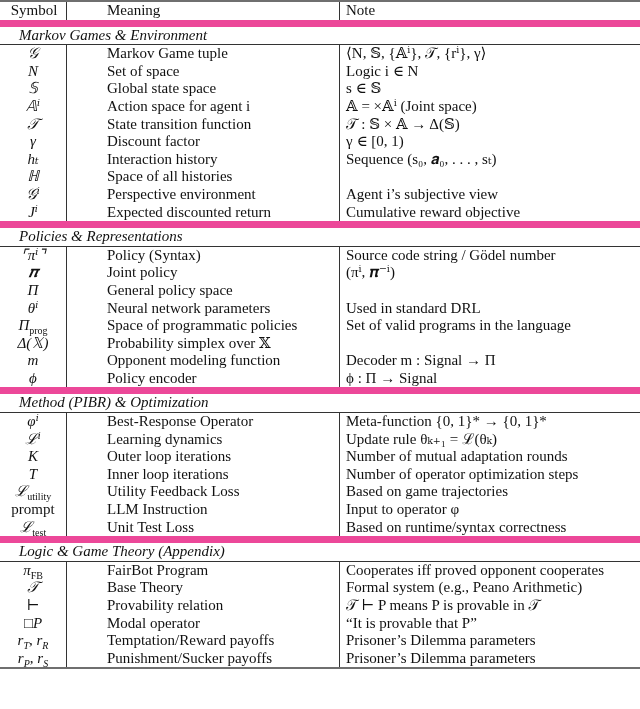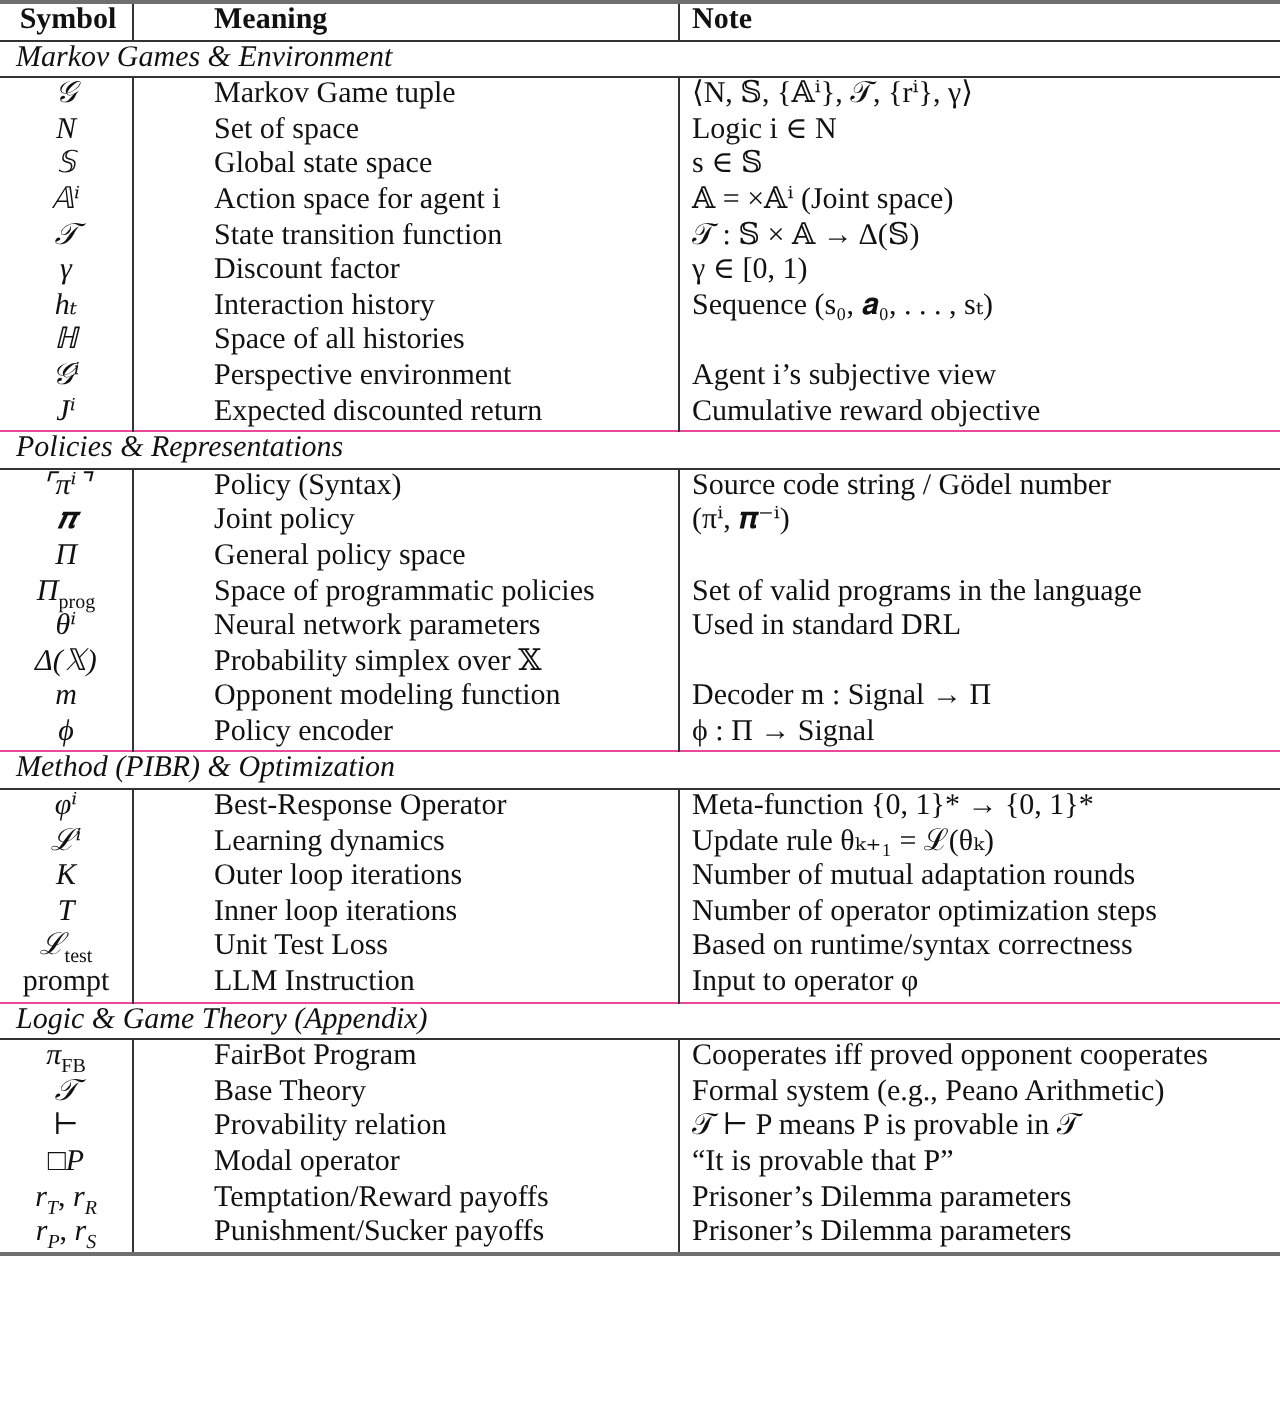--- a/index.html
+++ b/index.html
@@ -11,29 +11,29 @@
   table.notation {
     position: absolute; left: 0; top: 0;
     width: 640px;
     border-collapse: collapse;
     font-size: 15px;
     line-height: 17.6px;
     border-top: 2px solid #6f6f6f;
     border-bottom: 2px solid #6f6f6f;
   }
   td, th { padding: 0 0 0 6px; height: 17.6px; white-space: nowrap; vertical-align: middle; }
-  th { font-weight: bold; text-align: left; }
+  th { font-weight: normal; text-align: left; }
   th.c-sym, td.c-sym { width: 64px; text-align: center; padding: 0; }
   th.c-sym { padding-left: 2px; }
   th.c-mean, td.c-mean { width: 232px; padding-left: 40px; }
   .c-sym, .c-mean { border-right: 1px solid #333; }
   tr.header th { border-bottom: 1px solid #333; height: 17px; }
   tr.section td {
-    font-style: italic; border-top: 1px solid #ec4899; border-bottom: 1px solid #333;
-    padding-left: 8px; height: 17.6px;
+    font-style: italic; border-top: 7px solid #ec4899; border-bottom: 1px solid #333;
+    padding-left: 19px; height: 17.6px;
   }
   tr.section td.span { border-right: none; }
   .m { font-style: italic; }
   sub, sup { font-size: 10px; line-height: 0; }
 </style>
 </head>
 <body>
 
 <table class="notation">
   <thead>
@@ -109,30 +109,30 @@
         <td class="c-sym m">𝝅</td>
         <td class="c-mean">Joint policy</td>
         <td class="c-note">(πⁱ, 𝝅⁻ⁱ)</td>
       </tr>
       <tr>
         <td class="c-sym m">Π</td>
         <td class="c-mean">General policy space</td>
         <td class="c-note"></td>
       </tr>
       <tr>
+        <td class="c-sym m">θⁱ</td>
+        <td class="c-mean">Neural network parameters</td>
+        <td class="c-note">Used in standard DRL</td>
+      </tr>
+      <tr>
         <td class="c-sym"><span class="m">Π</span><sub>prog</sub></td>
         <td class="c-mean">Space of programmatic policies</td>
         <td class="c-note">Set of valid programs in the language</td>
       </tr>
       <tr>
-        <td class="c-sym m">θⁱ</td>
-        <td class="c-mean">Neural network parameters</td>
-        <td class="c-note">Used in standard DRL</td>
-      </tr>
-      <tr>
         <td class="c-sym m">Δ(𝕏)</td>
         <td class="c-mean">Probability simplex over 𝕏</td>
         <td class="c-note"></td>
       </tr>
       <tr>
         <td class="c-sym m">m</td>
         <td class="c-mean">Opponent modeling function</td>
         <td class="c-note">Decoder m : Signal → Π</td>
       </tr>
       <tr>
@@ -157,28 +157,33 @@
         <td class="c-sym m">K</td>
         <td class="c-mean">Outer loop iterations</td>
         <td class="c-note">Number of mutual adaptation rounds</td>
       </tr>
       <tr>
         <td class="c-sym m">T</td>
         <td class="c-mean">Inner loop iterations</td>
         <td class="c-note">Number of operator optimization steps</td>
       </tr>
       <tr>
+        <td class="c-sym"><span class="m">ℒ</span><sub>utility</sub></td>
+        <td class="c-mean">Utility Feedback Loss</td>
+        <td class="c-note">Based on game trajectories</td>
+      </tr>
+      <tr>
+        <td class="c-sym">prompt</td>
+        <td class="c-mean">LLM Instruction</td>
+        <td class="c-note">Input to operator φ</td>
+      </tr>
+      <tr>
         <td class="c-sym"><span class="m">ℒ</span><sub>test</sub></td>
         <td class="c-mean">Unit Test Loss</td>
         <td class="c-note">Based on runtime/syntax correctness</td>
-      </tr>
-      <tr>
-        <td class="c-sym">prompt</td>
-        <td class="c-mean">LLM Instruction</td>
-        <td class="c-note">Input to operator φ</td>
       </tr>
       <tr class="section">
         <td colspan="3" class="span">Logic &amp; Game Theory (Appendix)</td>
       </tr>
       <tr>
         <td class="c-sym"><span class="m">π</span><sub>FB</sub></td>
         <td class="c-mean">FairBot Program</td>
         <td class="c-note">Cooperates iff proved opponent cooperates</td>
       </tr>
       <tr>

